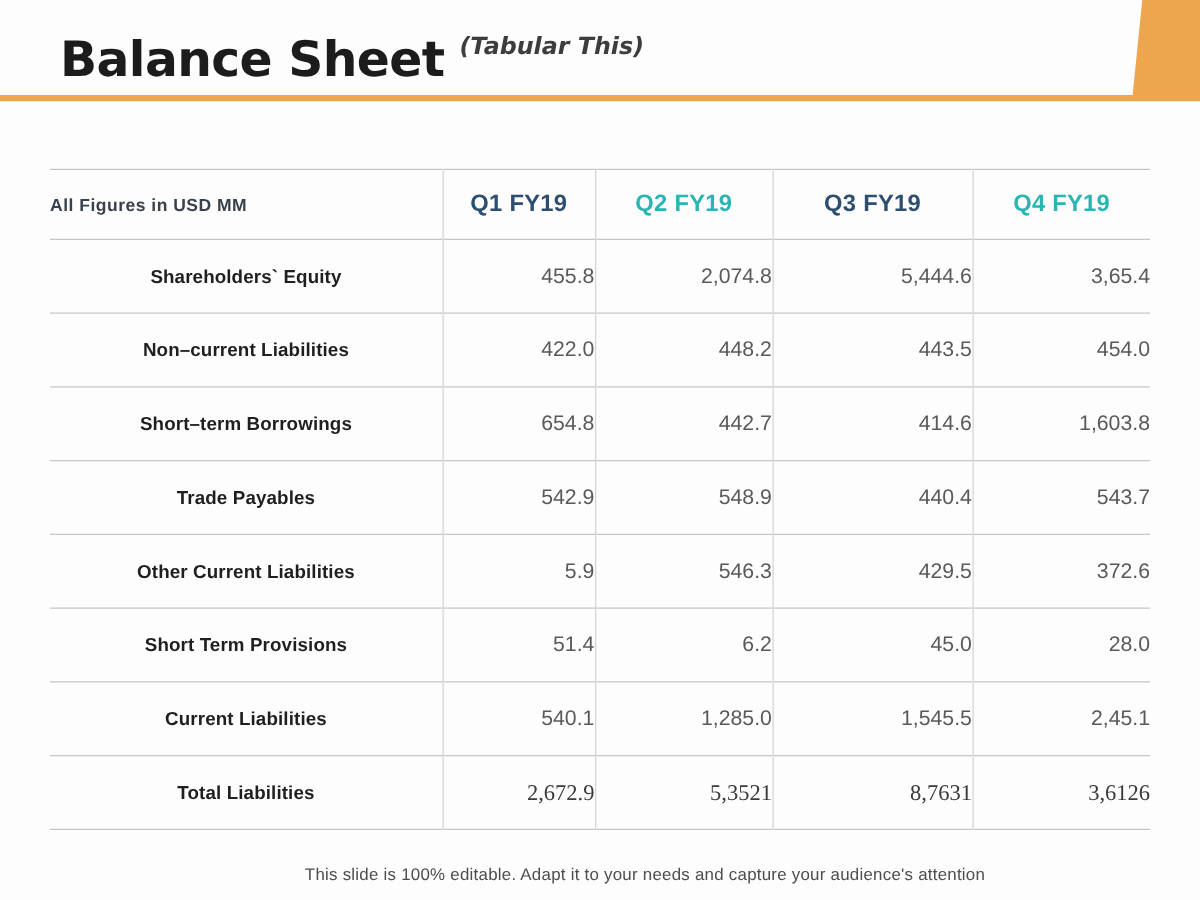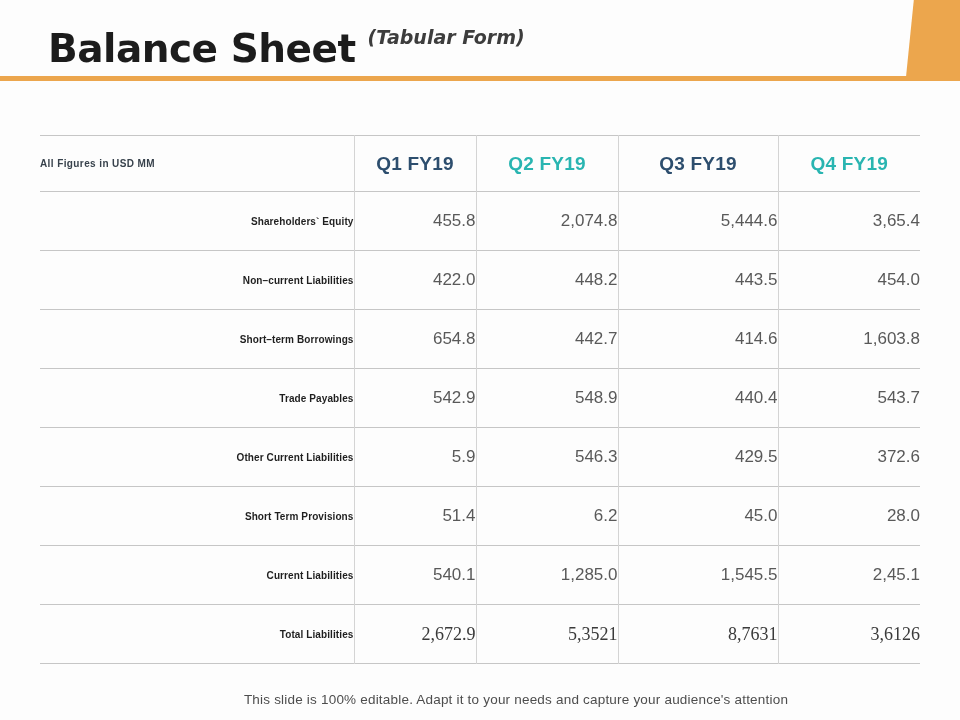--- a/index.html
+++ b/index.html
@@ -67,39 +67,39 @@
   .balance-table tr { border-top: 1px solid var(--border_gray); border-bottom: 1px solid var(--border_gray); }
   .balance-table td, .balance-table th { border-right: 1px solid var(--border_light); padding: 0; vertical-align: middle; }
   .balance-table td:last-child, .balance-table th:last-child { border-right: none; margin-left: 36px; }
 
   .balance-table thead tr { height: 56px; }
   .balance-table tbody tr { height: 59px; }
 
   .corner-label {
     text-align: left;
     padding-left: 9px;
-    font-size: 10px;
+    font-size: 14px;
     font-weight: bold;
     color: #38424c;
     letter-spacing: 0.4px;
   }
   .q-head {
     text-align: center;
     padding-right: 6px;
     font-size: 19px;
     font-weight: bold;
     letter-spacing: 0.2px;
   }
   .q-navy { color: var(--navy); }
   .q-teal { color: var(--teal); }
 
   .row-label {
-    text-align: right;
+    text-align: center;
     padding-left: 9px;
-    font-size: 10px;
+    font-size: 15px;
     font-weight: bold;
     color: #1f1f1f;
     letter-spacing: 0.1px;
   }
   .value-cell {
     text-align: right;
     padding-right: 6px;
     font-size: 17px;
     color: var(--value_gray);
   }
@@ -122,21 +122,21 @@
     padding-left: 36px;
   }
 </style>
 </head>
 <body>
 
 <div class="slide">
 
   <div class="title-wrap">
     <span class="page-title">Balance Sheet</span>
-    <span class="page-subtitle">(Tabular Form)</span>
+    <span class="page-subtitle">(Tabular This)</span>
   </div>
 
   <div class="accent-rule"></div>
   <div class="corner-shape"></div>
 
   <table class="balance-table">
     <colgroup>
       <col class="c-label">
         <col class="c-q1">
         <col class="c-q2">

